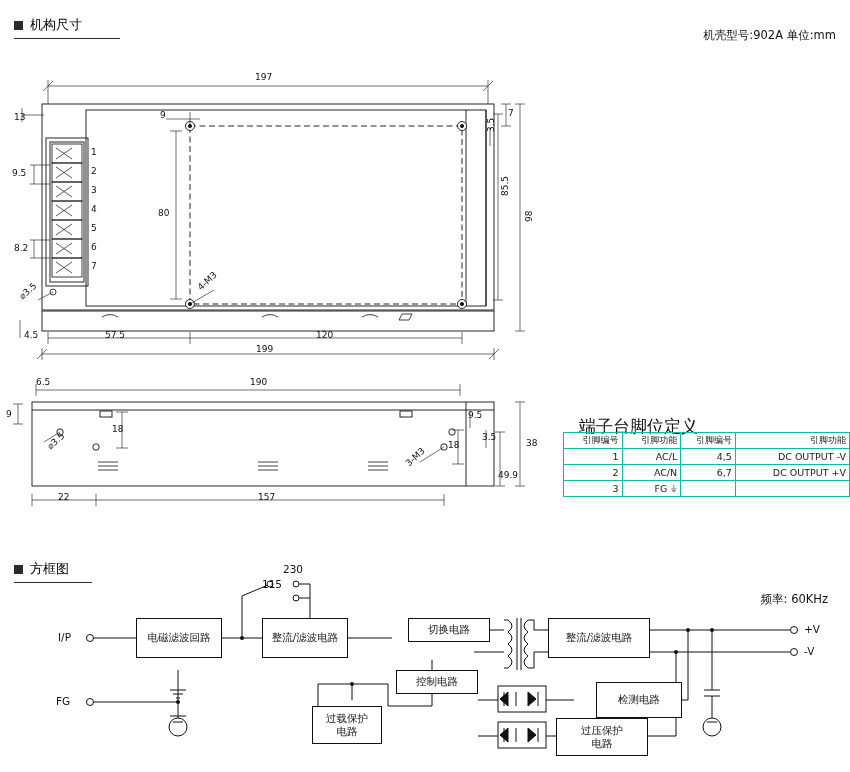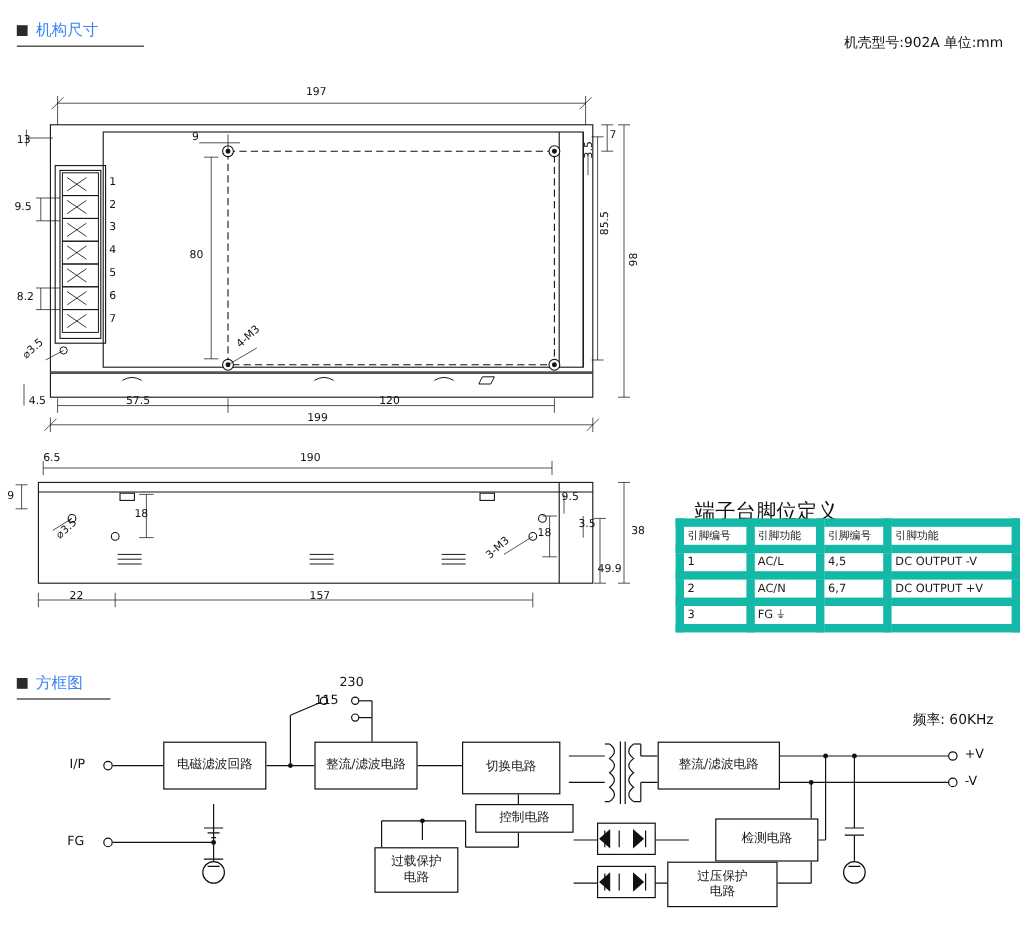--- a/index.html
+++ b/index.html
@@ -7,42 +7,42 @@
     width:850px;height:772px;
     background:#ffffff;
     font-family:"DejaVu Sans","Liberation Sans",sans-serif;
     color:#1a1a1a;
     position:relative;
     overflow:hidden;
   }
   .sec-title{
     position:absolute;
     font-size:13px;
-    color:#3b82f6;
+    color:#000000;
     display:flex;align-items:center;gap:7px;
     font-weight:400;
   }
   .sec-title .sq{
     width:9px;height:9px;background:#2b2b2b;display:inline-block;
   }
   .sec-title .ul{
     position:absolute;left:0;bottom:-5px;height:1px;background:#2b2b2b;
   }
   .meta{
     position:absolute;font-size:11.5px;color:#111;
   }
   svg{position:absolute;left:0;top:0;}
   .tbl{
     position:absolute;
     border-collapse:collapse;
     font-size:9.5px;
   }
   .tbl td{
-    border:7px solid #14b8a6;
-    text-align:left;
+    border:1px solid #14b8a6;
+    text-align:right;
     padding:1px 3px;
     height:13px;
     white-space:nowrap;
   }
   .tbl .hdr td{font-size:9px;}
   .tbl-cap{
     position:absolute;font-size:17px;color:#111;margin-left:16px;
   }
   .blk{
     position:absolute;
@@ -440,21 +440,21 @@
     <td>3</td>
     <td>FG ⏚</td>
     <td></td>
     <td></td>
   </tr>
 </tbody>
   </table>
 
 <div class="blk" style="left:136px;top:618px;width:86px;height:40px;">电磁滤波回路</div>
 <div class="blk" style="left:262px;top:618px;width:86px;height:40px;">整流/滤波电路</div>
-<div class="blk" style="left:385px;top:618px;width:82px;height:44px;">切换电路</div>
+<div class="blk" style="left:408px;top:618px;width:82px;height:24px;">切换电路</div>
 <div class="blk" style="left:548px;top:618px;width:102px;height:40px;">整流/滤波电路</div>
 <div class="blk" style="left:312px;top:706px;width:70px;height:38px;white-space:pre-line;"><span>过载保护
 电路</span></div>
 <div class="blk" style="left:396px;top:670px;width:82px;height:24px;">控制电路</div>
 <div class="blk" style="left:596px;top:682px;width:86px;height:36px;">检测电路</div>
 <div class="blk" style="left:556px;top:718px;width:92px;height:38px;white-space:pre-line;"><span>过压保护
 电路</span></div>
 
 <div class="lbl" style="left:58px;top:631px;">I/P</div>
 <div class="lbl" style="left:56px;top:695px;">FG</div>

